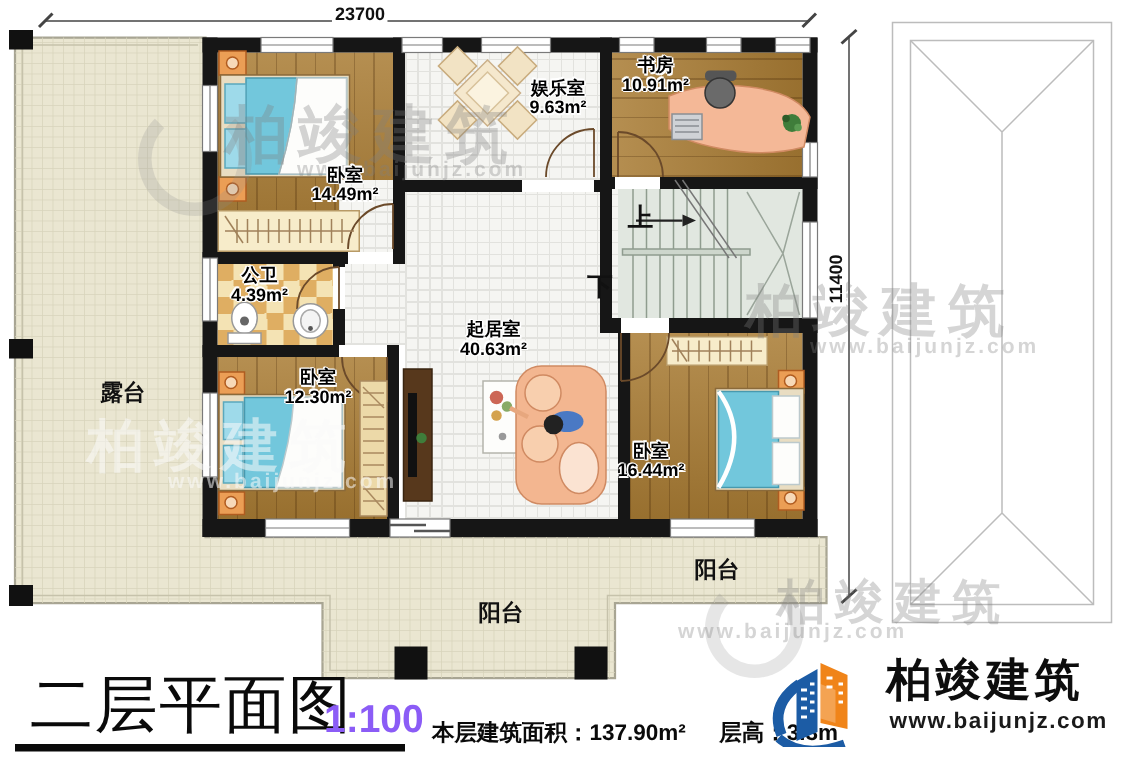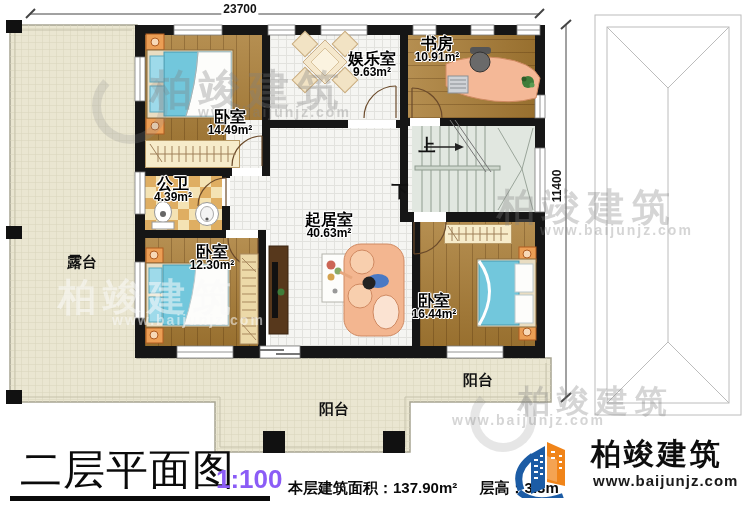--- a/index.html
+++ b/index.html
@@ -16,21 +16,21 @@
   .tile{background-color:#f5f5f2;background-image:
       repeating-linear-gradient(0deg,#e2e2de 0 1px,rgba(0,0,0,0) 1px 8px),
       repeating-linear-gradient(90deg,#e2e2de 0 1px,rgba(0,0,0,0) 1px 8px);}
   .checker{background:repeating-conic-gradient(#f4e3b4 0% 25%,#dfae62 0% 50%) 0 0/22px 22px;}
   .stairfloor{background:#e1e7e0;}
   .closet{background:#f7ecca;border:1px solid #b89a66;box-sizing:border-box;}
   .wall{background:#161616;}
   
   .rlabel{transform:translate(-50%,-50%);text-align:center;color:#000;font-weight:bold;white-space:nowrap;
       text-shadow:1px 0 0 #fff,-1px 0 0 #fff,0 1px 0 #fff,0 -1px 0 #fff,1px 1px 0 #fff,-1px -1px 0 #fff;}
-  .rname{font-size:16px;line-height:14px;display:block;}
+  .rname{font-size:12px;line-height:14px;display:block;}
   .rarea{font-size:12px;line-height:13px;display:block;}
   .olabel{transform:translate(-50%,-50%);font-weight:bold;font-size:15px;color:#111;white-space:nowrap;}
   .dim{font-size:12px;font-weight:bold;color:#111;background:#fff;padding:0 2px;white-space:nowrap;}
   
   .wm{pointer-events:none;white-space:nowrap;font-weight:bold;}
   .wm-big{font-size:42px;letter-spacing:7px;}
   .wm-url{font-size:14px;letter-spacing:2px;}
   .wm-gray{color:rgba(128,128,128,.33);}
   .wm-white{color:rgba(250,250,250,.55);}
   .wm-arc{border:9px solid rgba(140,140,140,.22);border-top-color:transparent;border-radius:50%;}

